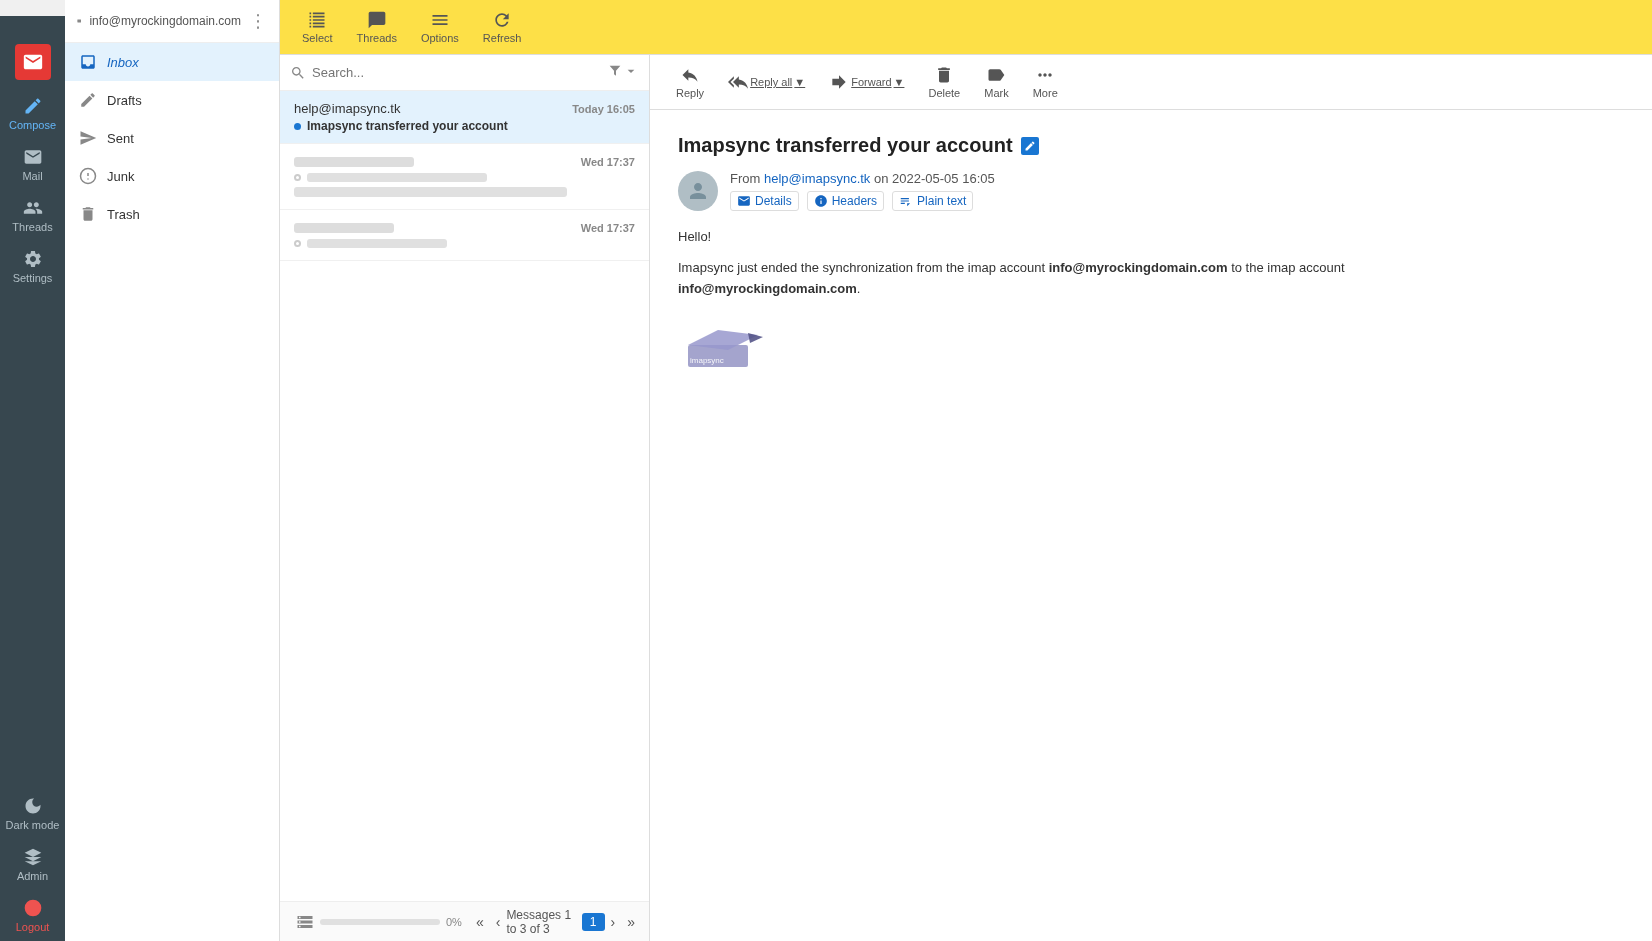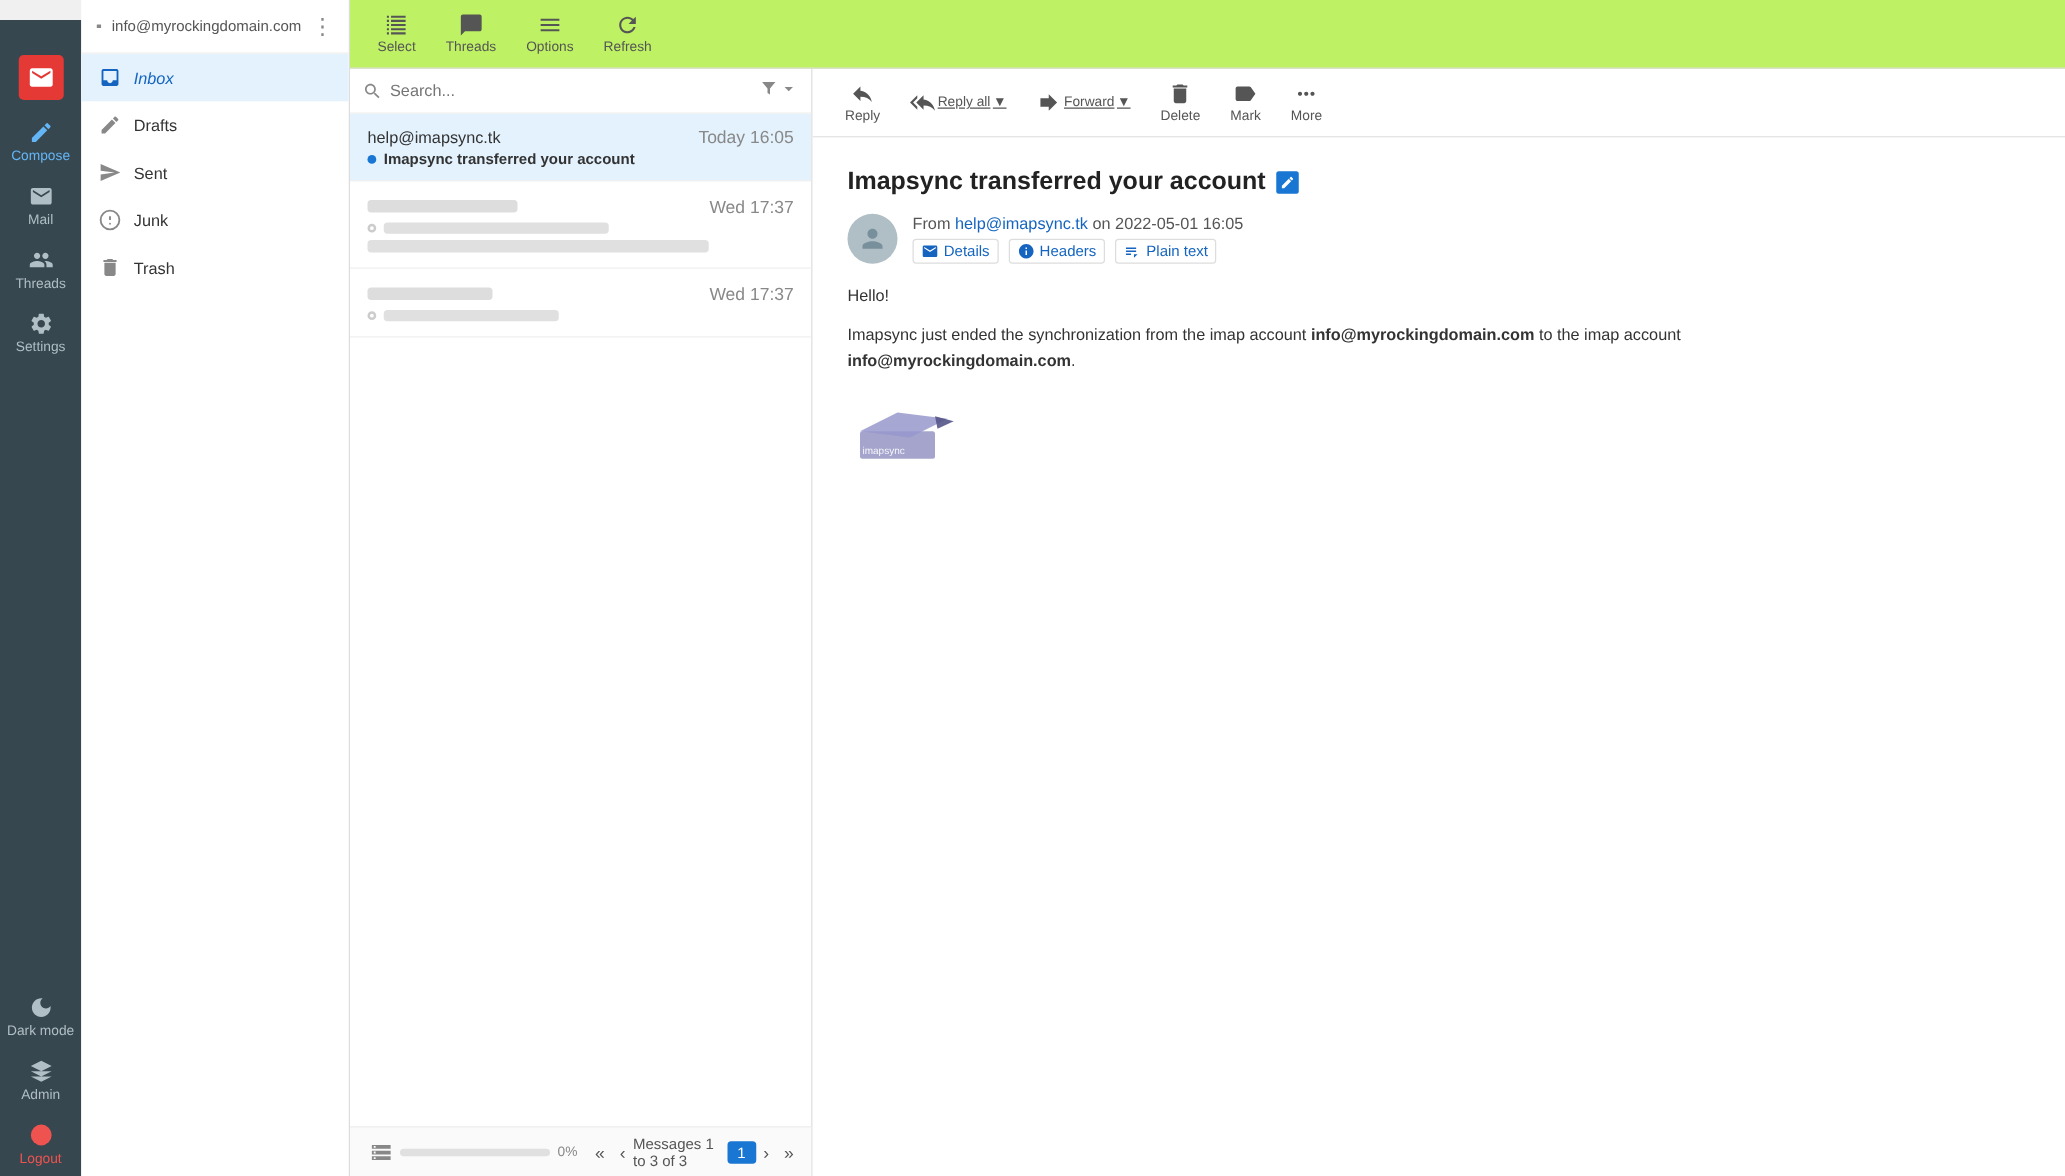--- a/index.html
+++ b/index.html
@@ -85,21 +85,21 @@
 
     
     .main-area {
       flex: 1;
       display: flex;
       flex-direction: column;
       overflow: hidden;
     }
     .top-toolbar {
       height: 55px;
-      background: #bef264;
+      background: #fde047;
       border-bottom: 1px solid #ddd;
       display: flex;
       align-items: center;
       padding: 0 12px;
       gap: 4px;
     }
     .toolbar-btn {
       display: flex;
       flex-direction: column;
       align-items: center;
@@ -148,21 +148,21 @@
 
     .mail-list { flex: 1; overflow-y: auto; }
     .mail-item {
       padding: 10px 14px;
       border-bottom: 1px solid #f0f0f0;
       cursor: pointer;
     }
     .mail-item.active { background: #e3f2fd; }
     .mail-item-header { display: flex; justify-content: space-between; align-items: center; margin-bottom: 3px; }
     .mail-sender { font-size: 13px; color: #333; font-weight: 500; }
-    .mail-time { font-size: 14px; color: #888; }
+    .mail-time { font-size: 11px; color: #888; font-weight: bold; }
     .mail-subject { font-size: 12px; color: #555; display: flex; align-items: center; gap: 6px; }
     .mail-dot { width: 7px; height: 7px; border-radius: 50%; background: #1976d2; flex-shrink: 0; }
     .mail-subject-text { font-weight: 600; color: #333; }
     .mail-preview-line {
       height: 10px;
       background: #e0e0e0;
       border-radius: 3px;
       margin-top: 5px;
     }
 
@@ -557,21 +557,21 @@
         <div class="message-meta">
           <div class="avatar">
             <svg viewBox="0 0 24 24">
                 <path d="M12 12c2.21 0 4-1.79 4-4s-1.79-4-4-4-4 1.79-4 4 1.79 4 4 4zm0 2c-2.67 0-8 1.34-8 4v2h16v-2c0-2.66-5.33-4-8-4z"></path>
               </svg>
           </div>
           <div class="meta-info">
             <div class="meta-from">
               <span>From</span>
               <a href="#">help@imapsync.tk</a>
-              <span>on 2022-05-01 16:05</span>
+              <span>on 2022-05-05 16:05</span>
             </div>
             <div class="meta-actions">
               <button class="meta-btn">
                 <svg viewBox="0 0 24 24" fill="#1565c0" width="14" height="14">
                     <path d="M20 4H4c-1.1 0-2 .9-2 2v12c0 1.1.9 2 2 2h16c1.1 0 2-.9 2-2V6c0-1.1-.9-2-2-2zm0 4l-8 5-8-5V6l8 5 8-5v2z"></path>
                   </svg>
                 <span>Details</span>
               </button>
               <button class="meta-btn">
                 <svg viewBox="0 0 24 24" fill="#1565c0" width="14" height="14">

